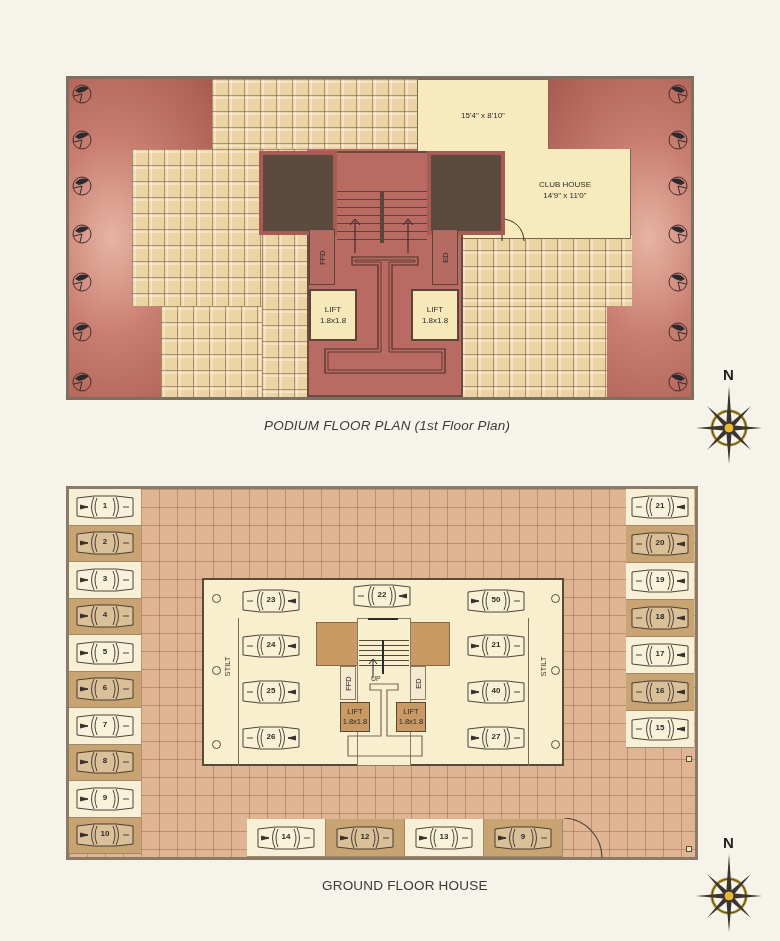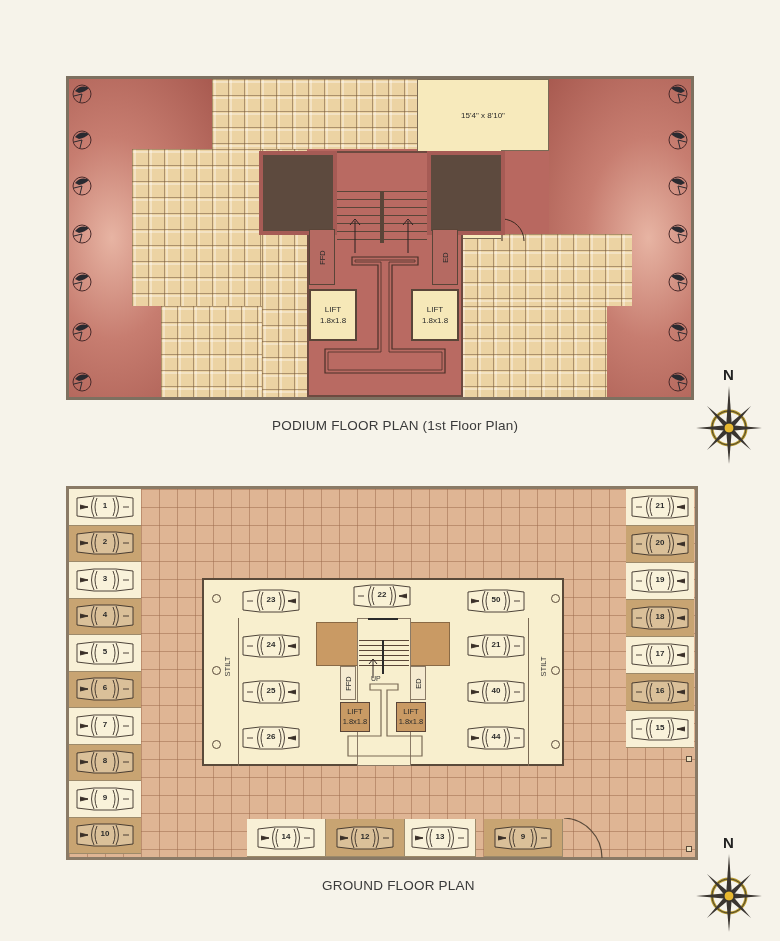--- a/index.html
+++ b/index.html
@@ -92,20 +92,24 @@
   <div class="abs tile" style="left:63px;top:70px;width:130px;height:157px;"></div>
   <div class="abs tile" style="left:92px;top:227px;width:101px;height:91px;"></div>
   <div class="abs tile" style="left:193px;top:70px;width:45px;height:248px;"></div>
 
   <div class="abs tile" style="left:392px;top:155px;width:171px;height:72px;"></div>
   <div class="abs tile" style="left:392px;top:227px;width:146px;height:91px;"></div>
 
   <div class="abs room-light" style="left:348px;top:0;width:132px;height:72px;">
     <div class="room-label" style="margin-top:30px;">15'4" x 8'10"</div>
   </div>
+  <div class="abs room-light" style="left:430px;top:70px;width:132px;height:90px;border-top:none;">
+    <div class="room-label" style="margin-top:30px;">CLUB HOUSE</div>
+    <div class="room-label">14'9" x 11'0"</div>
+  </div>
   <div class="abs room-light" style="left:348px;top:70px;width:84px;height:90px;border-right:none;border-top:none;"></div>
   <svg class="abs" style="left:432px;top:138px;" width="26" height="26" viewBox="0 0 26 26">
       <path d="M1 24 L1 2 A22 22 0 0 1 23 24" fill="none" stroke="#3a2a20" stroke-width="1"></path>
     </svg>
 
   <div class="abs core" style="left:238px;top:72px;width:156px;height:246px;"></div>
   <div class="abs dark-shaft" style="left:190px;top:72px;width:78px;height:84px;"></div>
   <div class="abs dark-shaft" style="left:358px;top:72px;width:78px;height:84px;"></div>
 
   <div class="abs stair-lines" style="left:268px;top:112px;width:90px;height:52px;"></div>
@@ -205,21 +209,21 @@
           <path d="M11 11 L9 19 M11 11 L3 13" stroke="#2a2a30" stroke-width="1"></path>
         </svg></div>
       <div class="tree" style="left: 598px; top: 292px; transform: scaleX(-1);"><svg width="22" height="22" viewBox="0 0 22 22">
           <circle cx="11" cy="11" r="9" fill="none" stroke="#4a2a2a" stroke-width="1"></circle>
           <path d="M4 8 Q10 1 18 5 Q14 9 8 10 Z" fill="#2a2a30"></path>
           <path d="M11 11 L9 19 M11 11 L3 13" stroke="#2a2a30" stroke-width="1"></path>
         </svg></div>
     </div>
 </div>
 
-<div class="caption" style="left:272px;top:418px;">PODIUM FLOOR PLAN (1st Floor Plan)</div>
+<div class="caption" style="left:264px;top:418px;font-style:italic;">PODIUM FLOOR PLAN (1st Floor Plan)</div>
 
 <div class="abs" style="left:696px;top:366px;width:66px;height:100px;">
   <div style="position:absolute;left:27px;top:0;font-family:'Liberation Sans',sans-serif;font-weight:bold;font-size:15px;color:#222;">N</div>
   <svg style="position:absolute;left:0;top:20px;" width="66" height="78" viewBox="0 0 66 78">
     <circle cx="33" cy="42" r="17" fill="none" stroke="#b89a30" stroke-width="3"></circle>
     <circle cx="33" cy="42" r="17" fill="none" stroke="#2a2a2a" stroke-width="0.8"></circle>
     <path d="M33 0 L36 42 L33 78 L30 42 Z" fill="#3a3530"></path>
     <path d="M0 42 L33 39 L66 42 L33 45 Z" fill="#3a3530"></path>
     <path d="M11 20 L35 40 L55 64 L31 44 Z" fill="#3a3530"></path>
     <path d="M55 20 L35 44 L11 64 L31 40 Z" fill="#3a3530"></path>
@@ -398,21 +402,21 @@
     </div>
     <div class="park dark" style="left: 326px; top: 819px; width: 79px; height: 38px; border-right: 1px solid rgb(157, 138, 106);">
       <div class="car"><svg width="62" height="26" viewBox="0 0 62 26">
           <path d="M3 4 L20 2 L42 2 L59 4 L59 22 L42 24 L20 24 L3 22 Z" fill="#fbf5e2" fill-opacity="0.35" stroke="#3a3028" stroke-width="0.9"></path>
           <path d="M20 3 Q15 13 20 23 M42 3 Q47 13 42 23" fill="none" stroke="#3a3028" stroke-width="0.9"></path>
           <path d="M23 4 Q19 13 23 22 M39 4 Q43 13 39 22" fill="none" stroke="#3a3028" stroke-width="0.9"></path>
           <path d="M6 13 H14 M6 11 L14 13 L6 15" stroke="#3a3028" stroke-width="0.9" fill="#3a3028"></path>
           <path d="M49 13 H55" stroke="#3a3028" stroke-width="0.9"></path>
         </svg><div class="car-num">12</div></div>
     </div>
-    <div class="park light" style="left: 405px; top: 819px; width: 71px; height: 38px; border-right: 1px solid rgb(157, 138, 106);">
+    <div class="park light" style="left: 405px; top: 819px; width: 79px; height: 38px; border-right: 1px solid rgb(157, 138, 106);">
       <div class="car"><svg width="62" height="26" viewBox="0 0 62 26">
           <path d="M3 4 L20 2 L42 2 L59 4 L59 22 L42 24 L20 24 L3 22 Z" fill="#fbf5e2" fill-opacity="0.35" stroke="#3a3028" stroke-width="0.9"></path>
           <path d="M20 3 Q15 13 20 23 M42 3 Q47 13 42 23" fill="none" stroke="#3a3028" stroke-width="0.9"></path>
           <path d="M23 4 Q19 13 23 22 M39 4 Q43 13 39 22" fill="none" stroke="#3a3028" stroke-width="0.9"></path>
           <path d="M6 13 H14 M6 11 L14 13 L6 15" stroke="#3a3028" stroke-width="0.9" fill="#3a3028"></path>
           <path d="M49 13 H55" stroke="#3a3028" stroke-width="0.9"></path>
         </svg><div class="car-num">13</div></div>
     </div>
     <div class="park dark" style="left: 484px; top: 819px; width: 79px; height: 38px; border-right: 1px solid rgb(157, 138, 106);">
       <div class="car"><svg width="62" height="26" viewBox="0 0 62 26">
@@ -508,21 +512,21 @@
           <path d="M49 13 H55" stroke="#3a3028" stroke-width="0.9"></path>
         </svg><div class="car-num">40</div></div>
     </div>
     <div class="abs" style="left: 465px; top: 725px;">
       <div class="car"><svg width="62" height="26" viewBox="0 0 62 26">
           <path d="M3 4 L20 2 L42 2 L59 4 L59 22 L42 24 L20 24 L3 22 Z" fill="#fbf5e2" fill-opacity="0.35" stroke="#3a3028" stroke-width="0.9"></path>
           <path d="M20 3 Q15 13 20 23 M42 3 Q47 13 42 23" fill="none" stroke="#3a3028" stroke-width="0.9"></path>
           <path d="M23 4 Q19 13 23 22 M39 4 Q43 13 39 22" fill="none" stroke="#3a3028" stroke-width="0.9"></path>
           <path d="M6 13 H14 M6 11 L14 13 L6 15" stroke="#3a3028" stroke-width="0.9" fill="#3a3028"></path>
           <path d="M49 13 H55" stroke="#3a3028" stroke-width="0.9"></path>
-        </svg><div class="car-num">44</div></div>
+        </svg><div class="car-num">27</div></div>
     </div>
     <div class="abs" style="left: 351px; top: 583px;">
       <div class="car" style="transform:scaleX(-1)"><svg width="62" height="26" viewBox="0 0 62 26">
           <path d="M3 4 L20 2 L42 2 L59 4 L59 22 L42 24 L20 24 L3 22 Z" fill="#fbf5e2" fill-opacity="0.35" stroke="#3a3028" stroke-width="0.9"></path>
           <path d="M20 3 Q15 13 20 23 M42 3 Q47 13 42 23" fill="none" stroke="#3a3028" stroke-width="0.9"></path>
           <path d="M23 4 Q19 13 23 22 M39 4 Q43 13 39 22" fill="none" stroke="#3a3028" stroke-width="0.9"></path>
           <path d="M6 13 H14 M6 11 L14 13 L6 15" stroke="#3a3028" stroke-width="0.9" fill="#3a3028"></path>
           <path d="M49 13 H55" stroke="#3a3028" stroke-width="0.9"></path>
         </svg><div class="car-num" style="transform:scaleX(-1)">22</div></div>
     </div>
@@ -549,21 +553,21 @@
   <div>1.8x1.8</div>
 </div>
 <div class="abs lift-g" style="left:396px;top:702px;width:30px;height:30px;">
   <div>LIFT</div>
   <div>1.8x1.8</div>
 </div>
 <svg class="abs" style="left:340px;top:682px;" width="90" height="84" viewBox="0 0 90 84">
   <path d="M30 2 H58 V8 H47 V54 H82 V74 H8 V54 H41 V8 H30 Z" fill="none" stroke="#7a6a55" stroke-width="1.2"></path>
 </svg>
 
-<div class="caption" style="left:322px;top:878px;">GROUND FLOOR PLAN</div>
+<div class="caption" style="left:322px;top:878px;">GROUND FLOOR HOUSE</div>
 
 <div class="abs" style="left:696px;top:834px;width:66px;height:100px;">
   <div style="position:absolute;left:27px;top:0;font-family:'Liberation Sans',sans-serif;font-weight:bold;font-size:15px;color:#222;">N</div>
   <svg style="position:absolute;left:0;top:20px;" width="66" height="78" viewBox="0 0 66 78">
     <circle cx="33" cy="42" r="17" fill="none" stroke="#b89a30" stroke-width="3"></circle>
     <circle cx="33" cy="42" r="17" fill="none" stroke="#2a2a2a" stroke-width="0.8"></circle>
     <path d="M33 0 L36 42 L33 78 L30 42 Z" fill="#3a3530"></path>
     <path d="M0 42 L33 39 L66 42 L33 45 Z" fill="#3a3530"></path>
     <path d="M11 20 L35 40 L55 64 L31 44 Z" fill="#3a3530"></path>
     <path d="M55 20 L35 44 L11 64 L31 40 Z" fill="#3a3530"></path>

